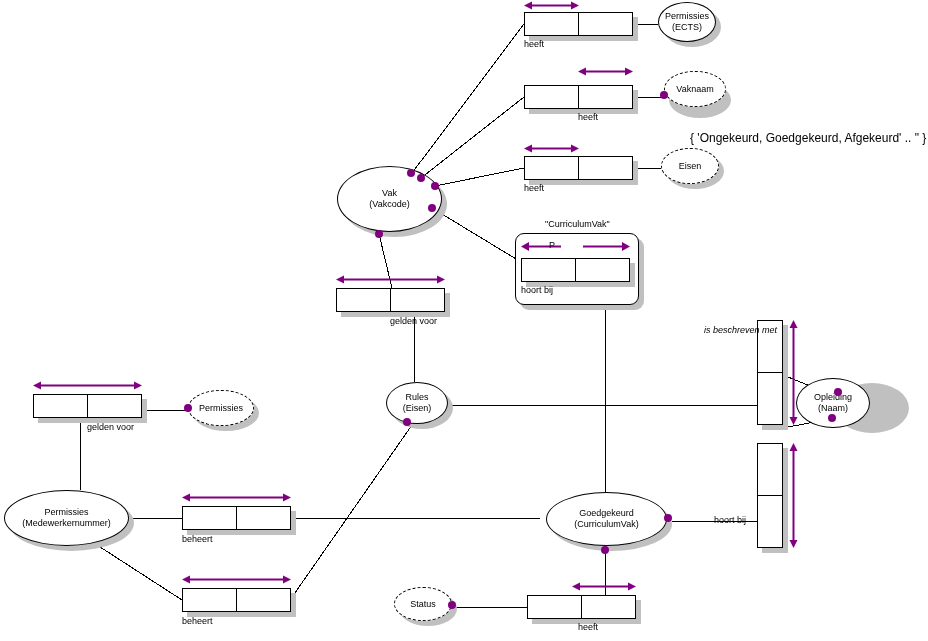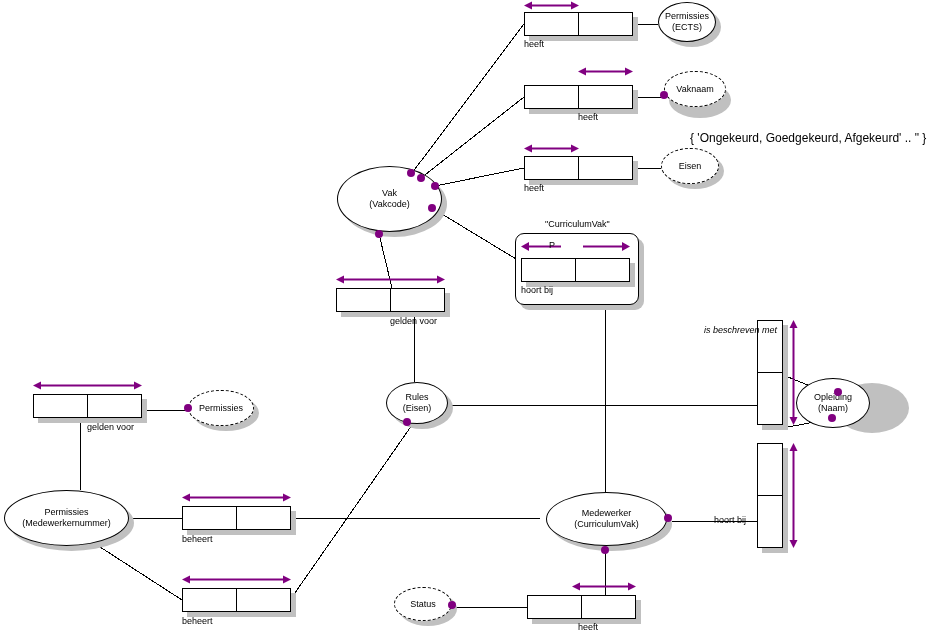--- a/index.html
+++ b/index.html
@@ -279,21 +279,21 @@
   <div class="dot" style="left:184px;top:404px;"></div>
 
   <div class="shadow-e" style="left:9px;top:495px;width:125px;height:56px;"></div>
   <div class="ellipse" style="left:4px;top:490px;width:125px;height:56px;">
     <span class="ln">Permissies</span>
     <span class="ln">(Medewerkernummer)</span>
   </div>
 
   <div class="shadow-e" style="left:551px;top:497px;width:121px;height:54px;"></div>
   <div class="ellipse" style="left:546px;top:492px;width:121px;height:54px;">
-    <span class="ln">Medewerker</span>
+    <span class="ln">Goedgekeurd</span>
     <span class="ln">(CurriculumVak)</span>
   </div>
   <div class="dot" style="left:664px;top:514px;"></div>
   <div class="dot" style="left:601px;top:546px;"></div>
 
   <div class="shadow-e" style="left:399px;top:592px;width:58px;height:34px;"></div>
   <div class="ellipse dashed" style="left:394px;top:587px;width:58px;height:34px;">
     <span class="ln">Status</span>
   </div>
   <div class="dot" style="left:448px;top:601px;"></div>

